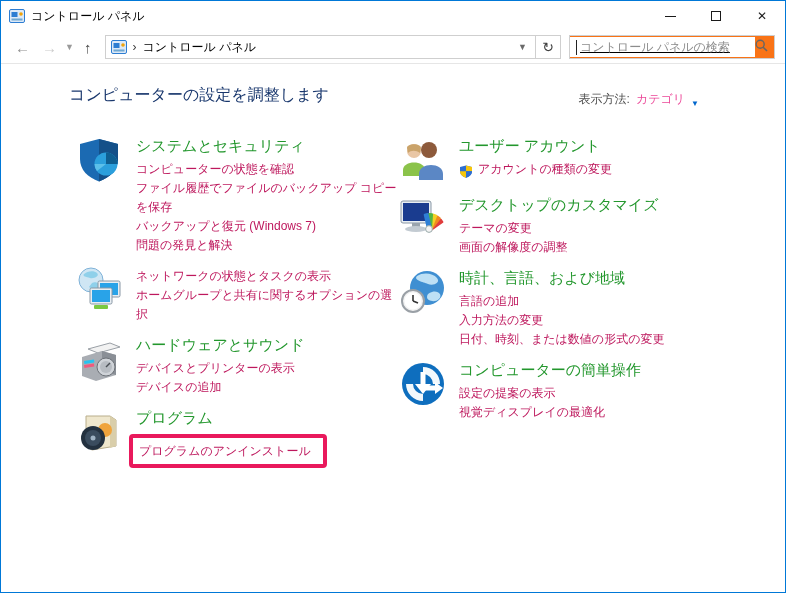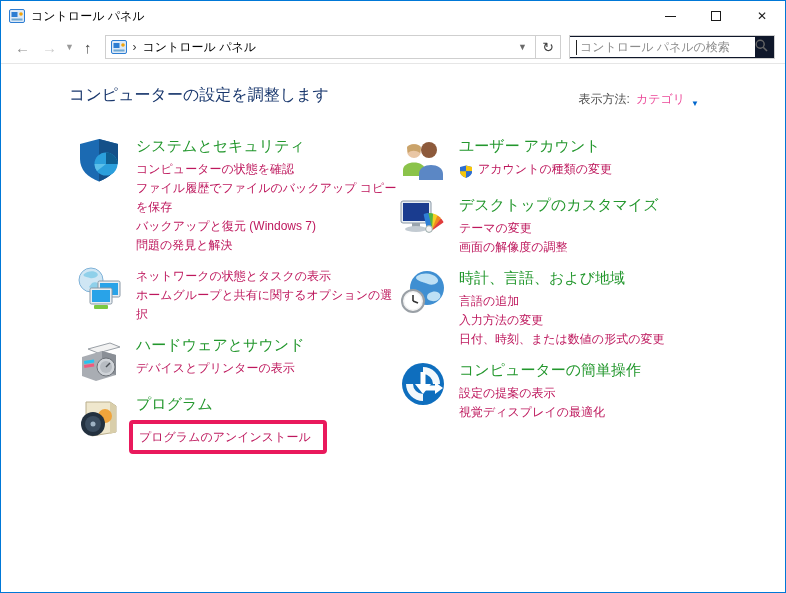--- a/index.html
+++ b/index.html
@@ -38,21 +38,21 @@
   .addressbar .crumb-sep { color:#3b3b3b; font-size:12px; padding:0 6px 0 5px; }
   .addressbar .crumb { font-size:12px; color:#000; }
   .addressbar .addr-chev { margin-left:auto; color:#6a6a6a; font-size:9px; padding:0 4px; }
   .refreshbtn {
     width:25px; height:24px; border:1px solid #cfcfcf; border-left:none;
     display:flex; align-items:center; justify-content:center;
     color:#3f3f3f; font-size:14px; background:#fff;
   }
   .searchbox {
     width:206px; height:24px; border:1px solid #cfcfcf; margin-left:8px;
-    display:flex; align-items:center; position:relative; background:#0f172a;
+    display:flex; align-items:center; position:relative; background:#f97316;text-decoration:underline;
   }
   .searchbox .caret { position:absolute; left:6px; top:4px; width:1px; height:15px; background:#222; }
   .searchbox input {
     border:none; outline:none; flex:1 1 auto; height:20px; padding-left:10px;
     font-family:inherit; font-size:12px; color:#000;
   }
   .searchbox input::placeholder { color:#8c8c8c; opacity:1; }
   .searchbox .mag { flex:0 0 auto; margin-right:6px; }
   
   .main { position:relative; height:528px; }
@@ -184,20 +184,22 @@
               <path d="M6 22 L26 16 L40 20 L40 40 L20 46 L6 41 Z" fill="#a9adb3"></path>
               <path d="M26 16 L40 20 L40 40 L26 36 Z" fill="#8a8f96"></path>
               <circle cx="30" cy="32" r="9" fill="#cfd3d8" stroke="#6d7278"></circle>
               <circle cx="30" cy="32" r="6" fill="#b7bcc2"></circle>
               <line x1="30" y1="32" x2="34" y2="28" stroke="#4a4f55" stroke-width="1.5"></line>
               <rect x="8" y="26" width="10" height="3" fill="#27c3f0" transform="rotate(-8 8 26)"></rect>
               <rect x="8" y="30" width="10" height="3" fill="#f05a7e" transform="rotate(-8 8 30)"></rect>
             </svg></span>
           <div class="body"><a class="cat-title">ハードウェアとサウンド</a><div class="task-row">
               <a class="task-link">デバイスとプリンターの表示</a>
+            </div><div class="task-row">
+              <a class="task-link">デバイスの追加</a>
             </div></div>
         </div>
         <div class="section">
           <span class="icon"><svg width="48" height="48" viewBox="0 0 48 48">
               <path d="M10 8 L34 8 L40 12 L40 38 L16 42 L10 38 Z" fill="#efe7cd" stroke="#b9ae8c"></path>
               <path d="M34 8 L40 12 L40 38 L34 40 Z" fill="#d9ceaa"></path>
               <circle cx="29" cy="22" r="7" fill="#f0a43c"></circle>
               <circle cx="17" cy="30" r="12" fill="#23313f"></circle>
               <circle cx="17" cy="30" r="8" fill="#3a4c5e"></circle>
               <circle cx="17" cy="30" r="2.5" fill="#9fb3c4"></circle>

